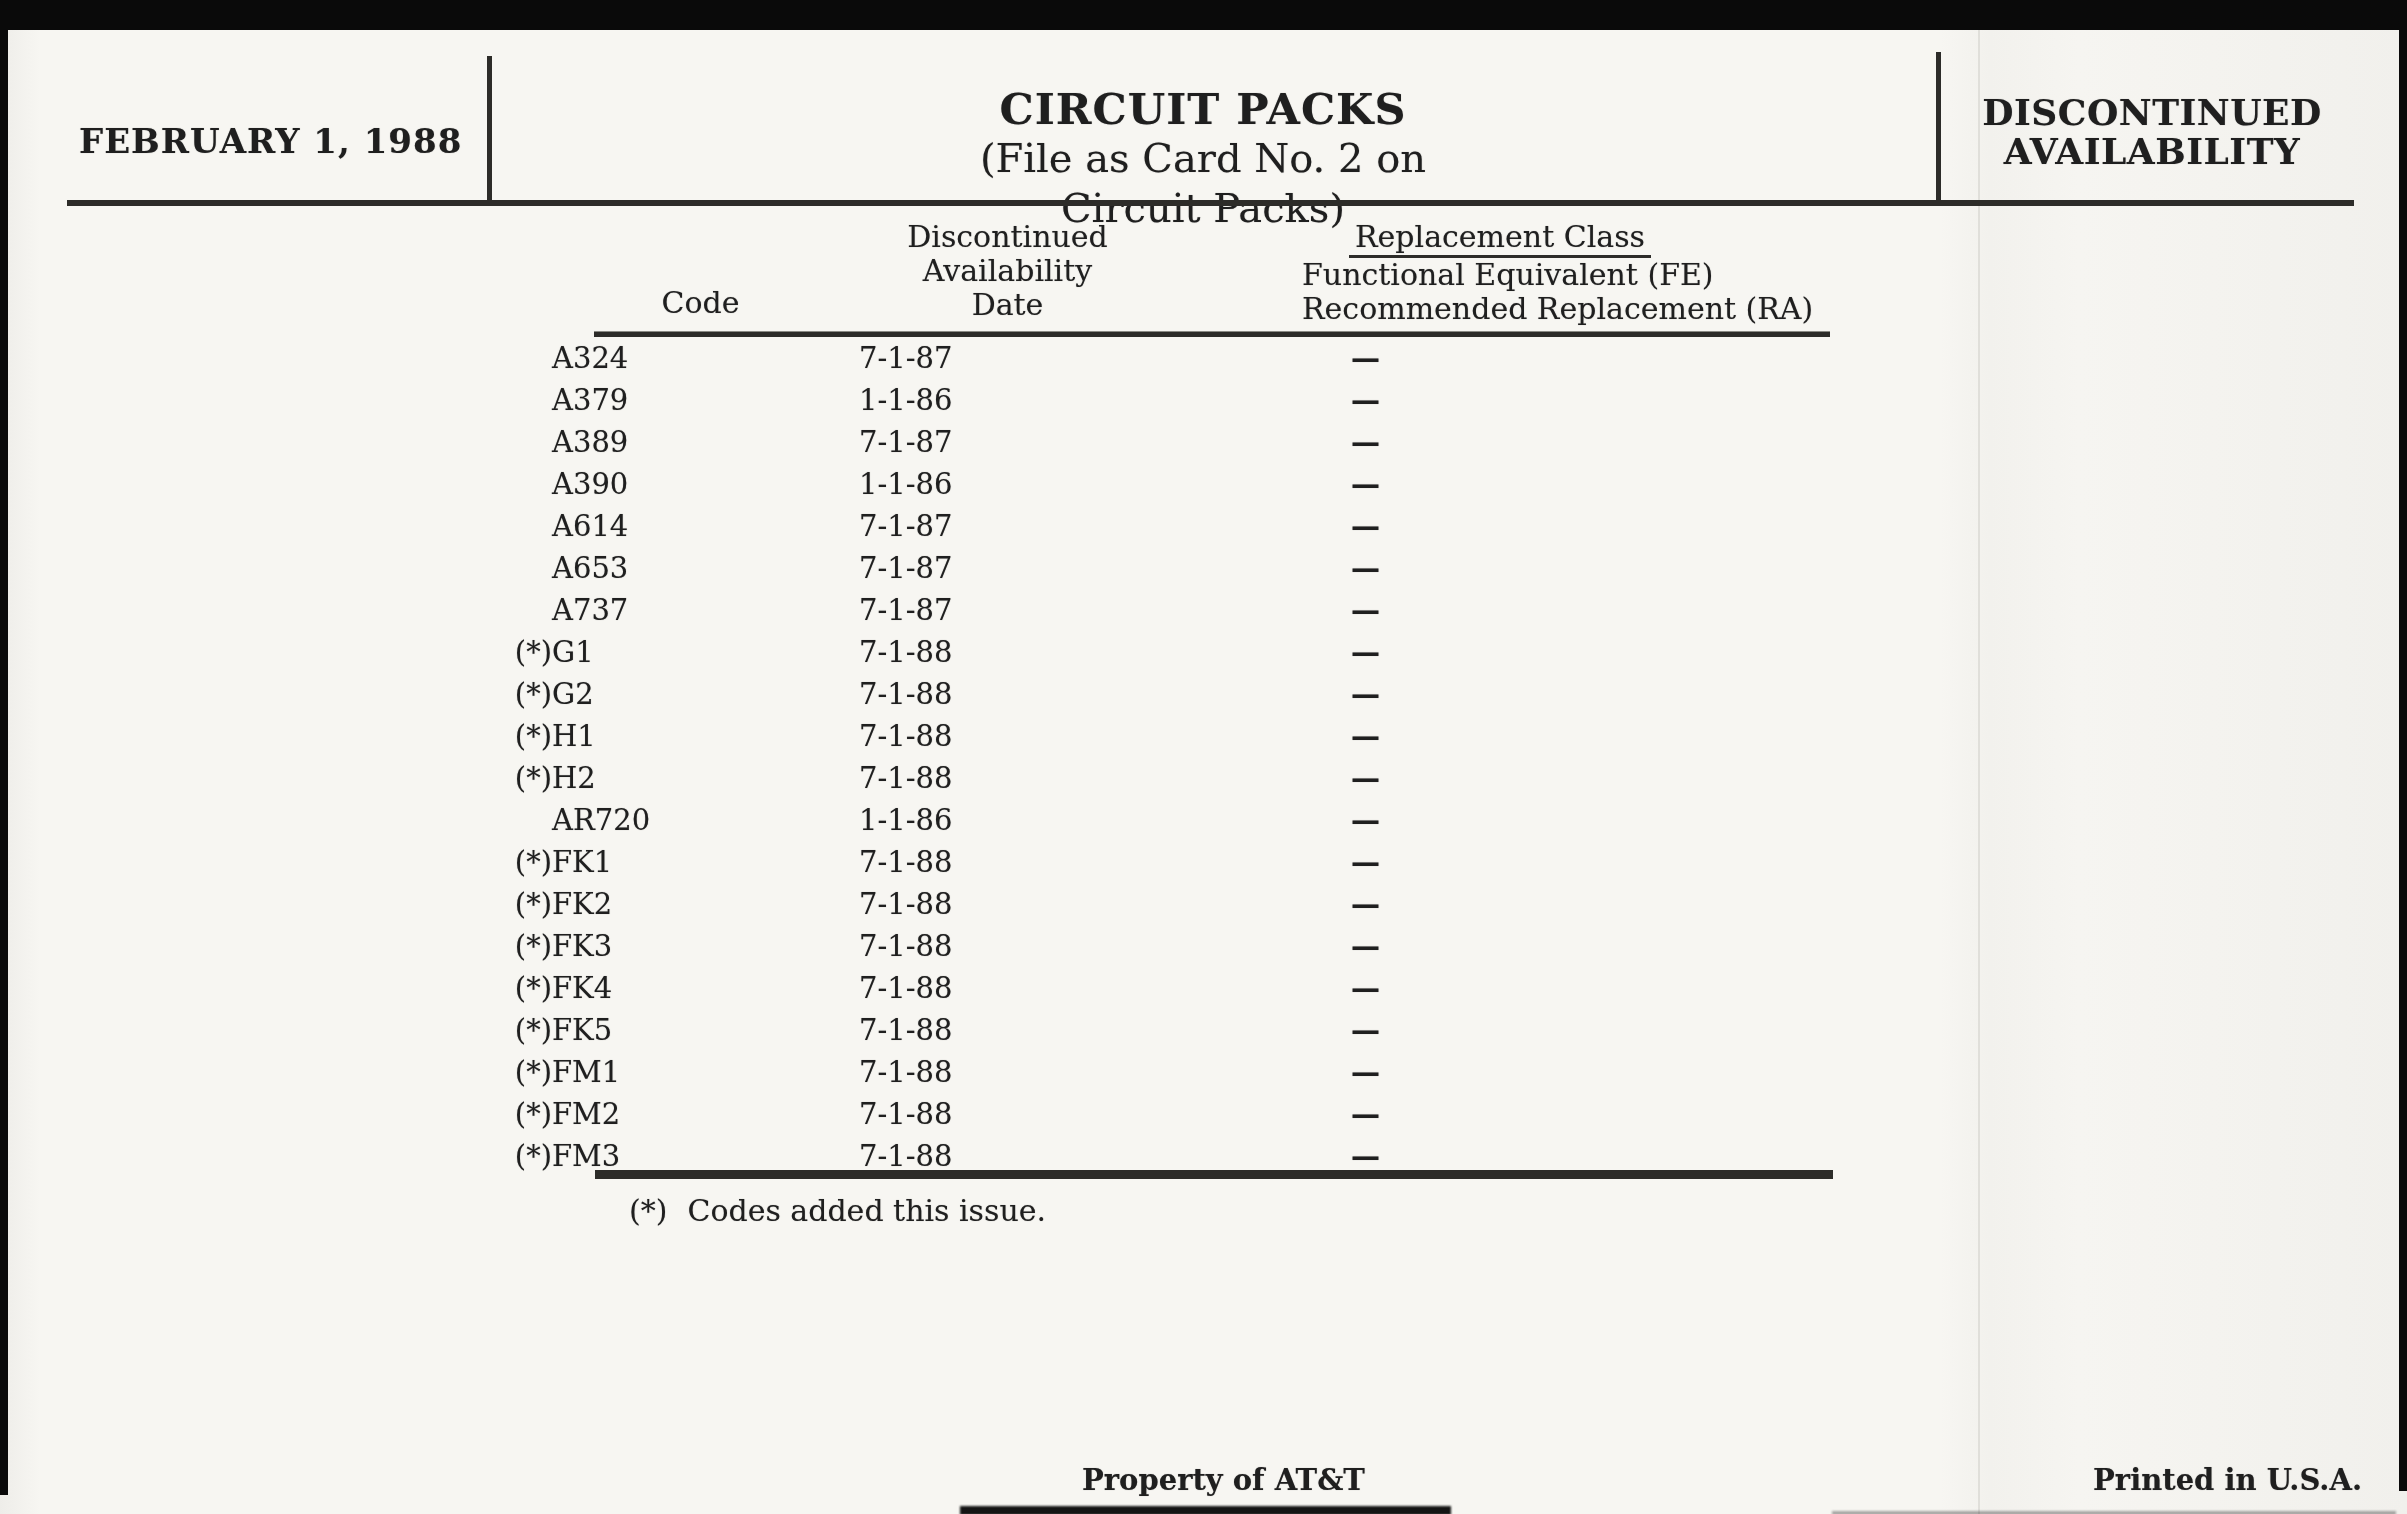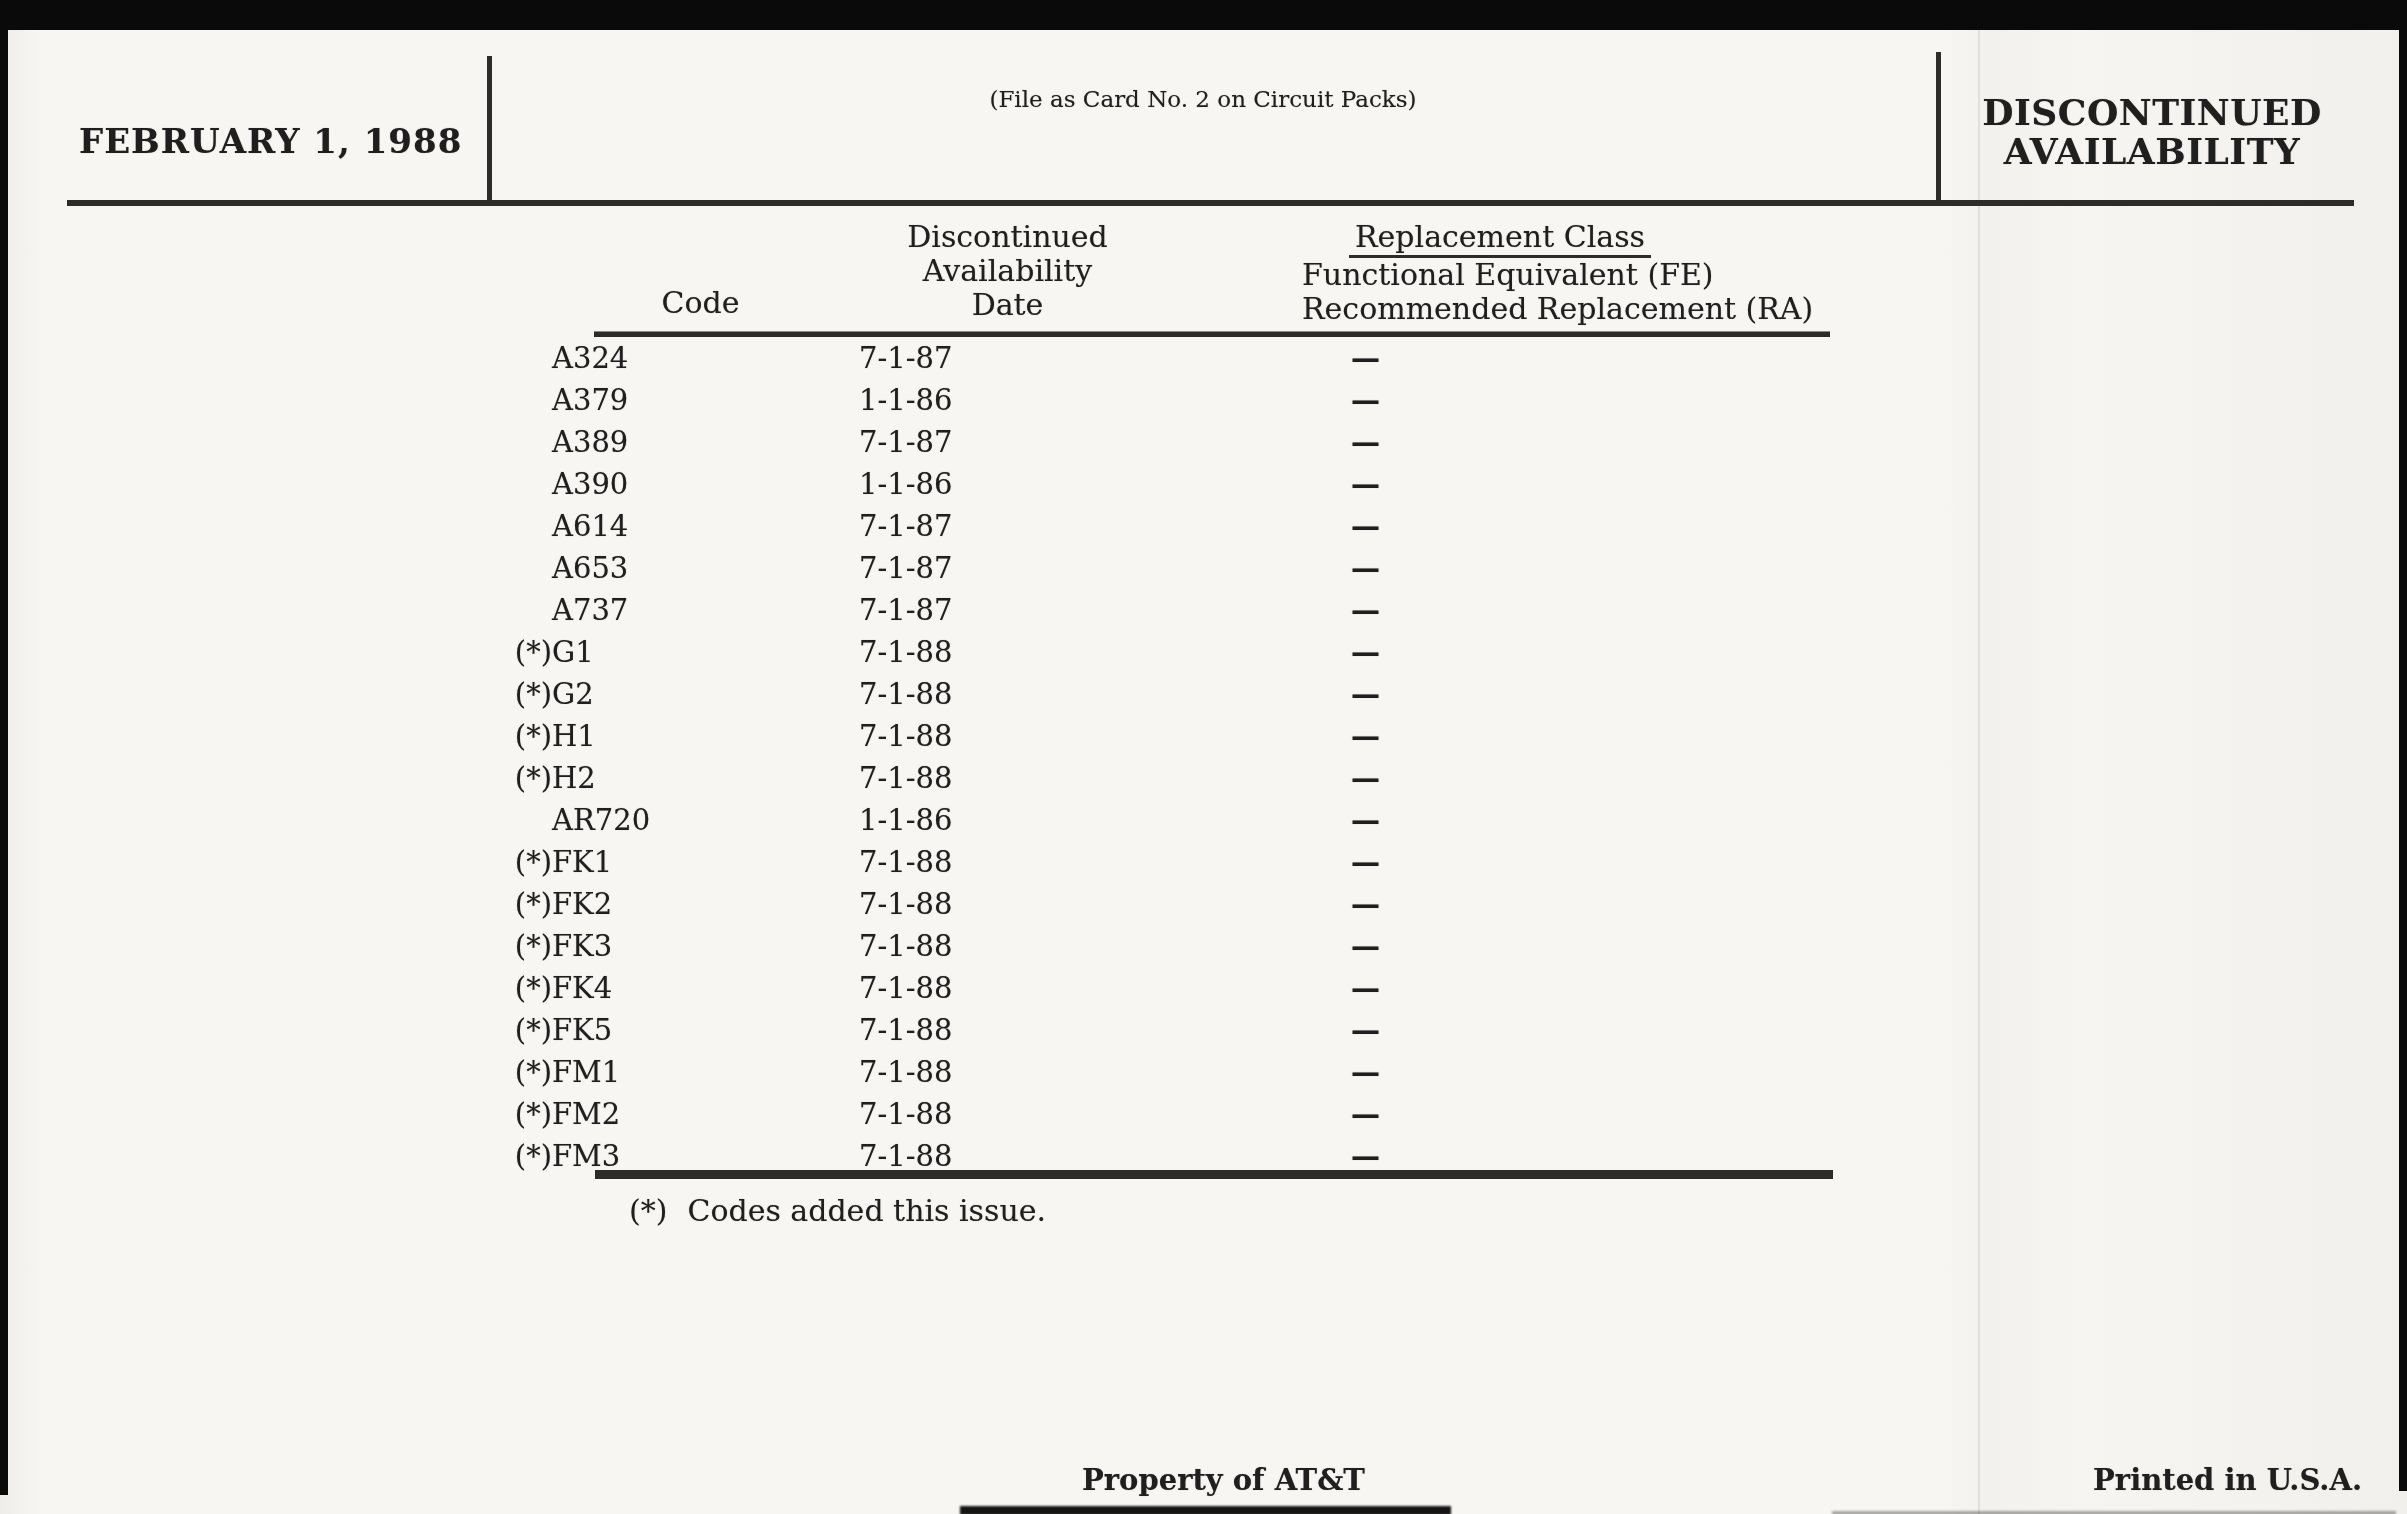--- a/index.html
+++ b/index.html
@@ -31,21 +31,21 @@
   .smudge-bottom{position:absolute;left:960px;top:1506px;width:491px;height:9px;background:#141414;filter:blur(1px);}
   .smudge-bottom-right{position:absolute;left:1832px;top:1511px;width:564px;height:4px;background:rgba(20,20,20,.35);filter:blur(1px);}
 
   
   .issue-date{position:absolute;left:79px;top:121px;font-size:34px;font-weight:bold;letter-spacing:1px;white-space:nowrap;}
   .vdiv{position:absolute;width:5px;background:var(--rule);}
   .vdiv.left{left:487px;top:56px;height:149px;}
   .vdiv.right{left:1936px;top:52px;height:152px;}
   .title-block{position:absolute;left:906px;top:85px;width:594px;text-align:center;}
   .page-title{font-size:43px;font-weight:bold;letter-spacing:1px;line-height:1.12;}
-  .page-subtitle{font-size:23px;line-height:1.25;}
+  .page-subtitle{font-size:40px;line-height:1.25;}
   .right-heading{position:absolute;left:1954px;top:93px;width:396px;text-align:center;
                  font-size:36px;font-weight:bold;line-height:39px;letter-spacing:0.5px;}
   .hrule{position:absolute;background:var(--rule);}
   .hrule.header{left:67px;top:200px;width:2287px;height:6px;}
   .hrule.thead{left:594px;top:331px;width:1236px;height:5px;border-top:1px solid #8a8a84;}
   .hrule.tfoot{left:595px;top:1170px;width:1238px;height:9px;}
 
   
   .colhead{position:absolute;text-align:center;font-size:30px;line-height:34px;white-space:nowrap;}
   .colhead.code{left:552px;width:297px;top:286px;}
@@ -76,20 +76,21 @@
 <div class="seam"></div>
 <div class="bar-top"></div>
 <div class="bar-left"></div>
 <div class="bar-right"></div>
 <div class="smudge-bottom"></div>
 <div class="smudge-bottom-right"></div>
 
 <div class="issue-date">FEBRUARY 1, 1988</div>
 <div class="vdiv left"></div>
 <div class="title-block">
+  <div class="page-title">CIRCUIT PACKS</div>
   <div class="page-subtitle">(File as Card No. 2 on Circuit Packs)</div>
 </div>
 <div class="vdiv right"></div>
 <div class="right-heading">
   <div>DISCONTINUED</div>
   <div>AVAILABILITY</div>
 </div>
 <div class="hrule header"></div>
 
 <div class="colhead code">Code</div>

